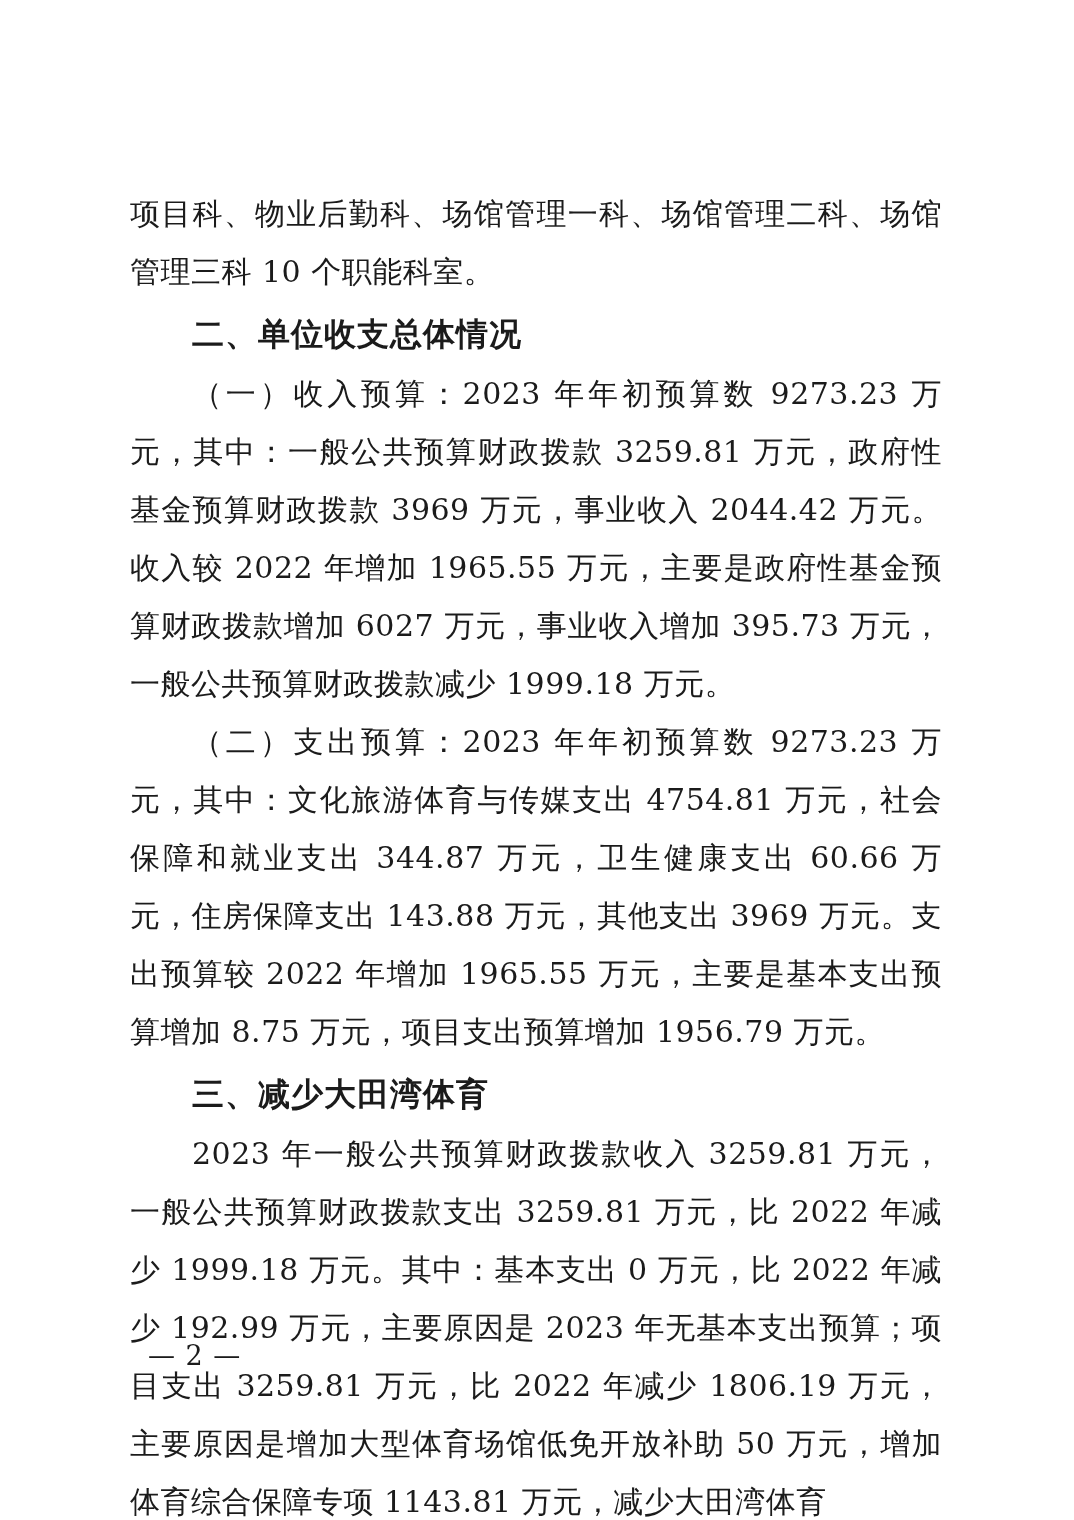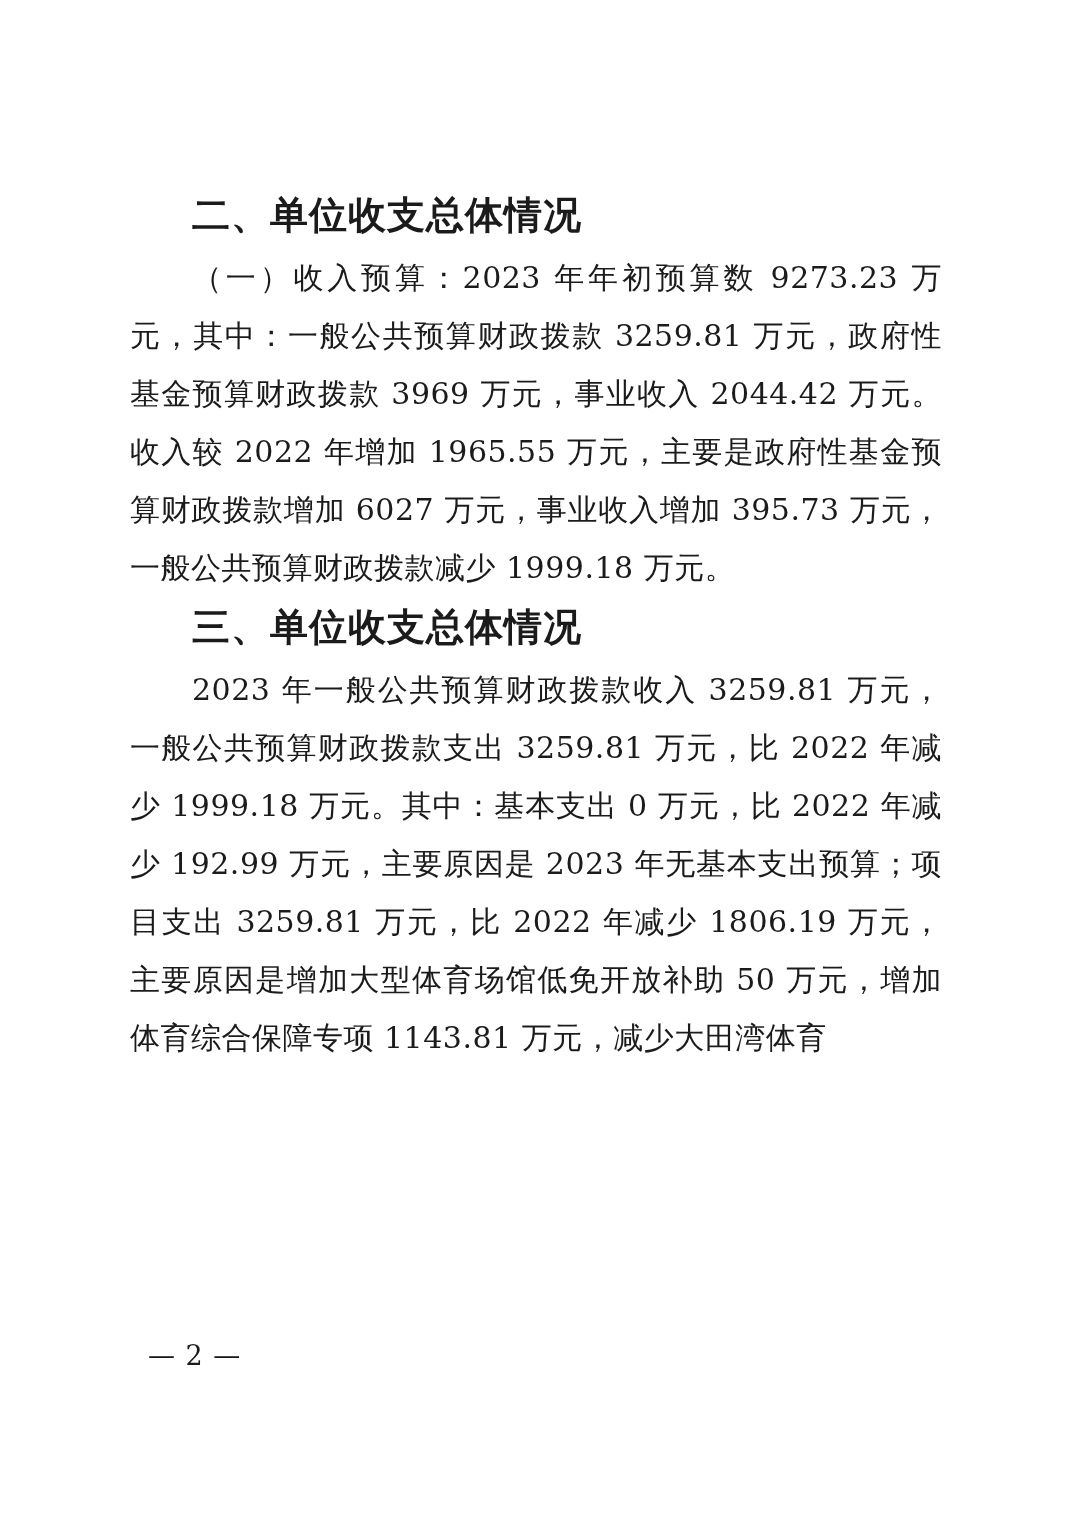--- a/index.html
+++ b/index.html
@@ -29,50 +29,52 @@
     letter-spacing: 0.5px;
     text-align: justify;
     text-justify: inter-ideograph;
     margin: 0 0 0 0;
     font-weight: 400;
   }
   .indent {
     text-indent: 62px;
   }
   .heading {
-    font-size: 38px;
+    font-size: 32px;
     line-height: 58px;
     font-weight: bold;
-    font-family: Liberation Mono, monospace;
+    font-family: Liberation Serif, serif;
     text-indent: 62px;
     margin: 4px 0 2px 0;
     letter-spacing: 1px;
   }
   .pagenum {
     position: absolute;
     left: 148px;
     top: 1340px;
     font-size: 27px;
     font-family: "DejaVu Serif", "Liberation Serif", serif;
     color: #1b1b1b;
     letter-spacing: 1px;
   }
 </style>
 </head>
 <body>
 
 <div class="page">
   <div class="content">
 
+    <p class="para">项目科、物业后勤科、场馆管理一科、场馆管理二科、场馆管理三科 10 个职能科室。</p>
 
     <p class="heading">二、单位收支总体情况</p>
 
     <p class="para indent">（一）收入预算：2023 年年初预算数 9273.23 万元，其中：一般公共预算财政拨款 3259.81 万元，政府性基金预算财政拨款 3969 万元，事业收入 2044.42 万元。收入较 2022 年增加 1965.55 万元，主要是政府性基金预算财政拨款增加 6027 万元，事业收入增加 395.73 万元，一般公共预算财政拨款减少 1999.18 万元。</p>
 
+    <p class="para indent">（二）支出预算：2023 年年初预算数 9273.23 万元，其中：文化旅游体育与传媒支出 4754.81 万元，社会保障和就业支出 344.87 万元，卫生健康支出 60.66 万元，住房保障支出 143.88 万元，其他支出 3969 万元。支出预算较 2022 年增加 1965.55 万元，主要是基本支出预算增加 8.75 万元，项目支出预算增加 1956.79 万元。</p>
 
-    <p class="heading">三、单位收支总体情况</p>
+    <p class="heading">三、减少大田湾体育</p>
 
     <p class="para indent">2023 年一般公共预算财政拨款收入 3259.81 万元，一般公共预算财政拨款支出 3259.81 万元，比 2022 年减少 1999.18 万元。其中：基本支出 0 万元，比 2022 年减少 192.99 万元，主要原因是 2023 年无基本支出预算；项目支出 3259.81 万元，比 2022 年减少 1806.19 万元，主要原因是增加大型体育场馆低免开放补助 50 万元，增加体育综合保障专项 1143.81 万元，减少大田湾体育</p>
 
   </div>
 
   <div class="pagenum">— 2 —</div>
 </div>
 
 </body></html>

